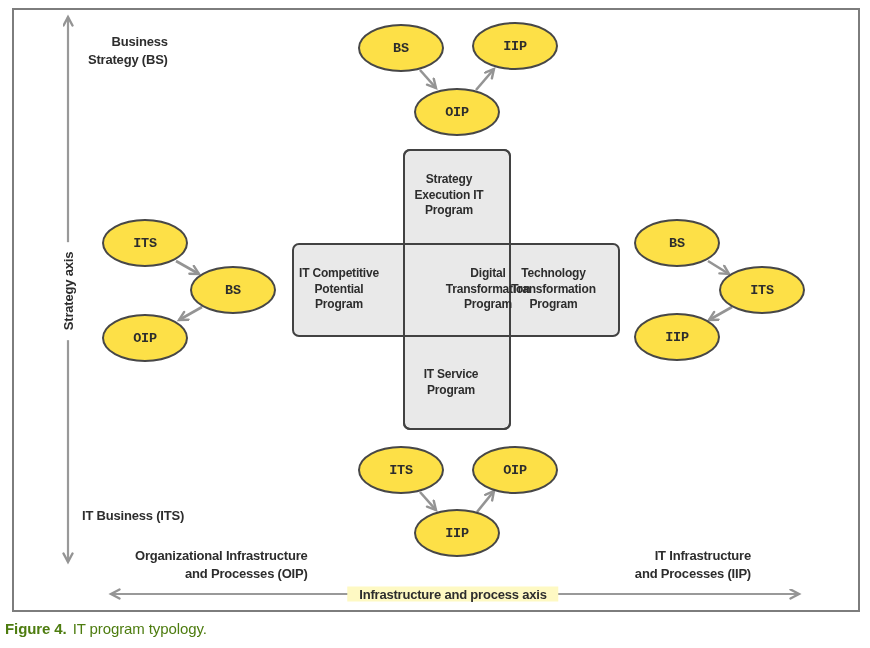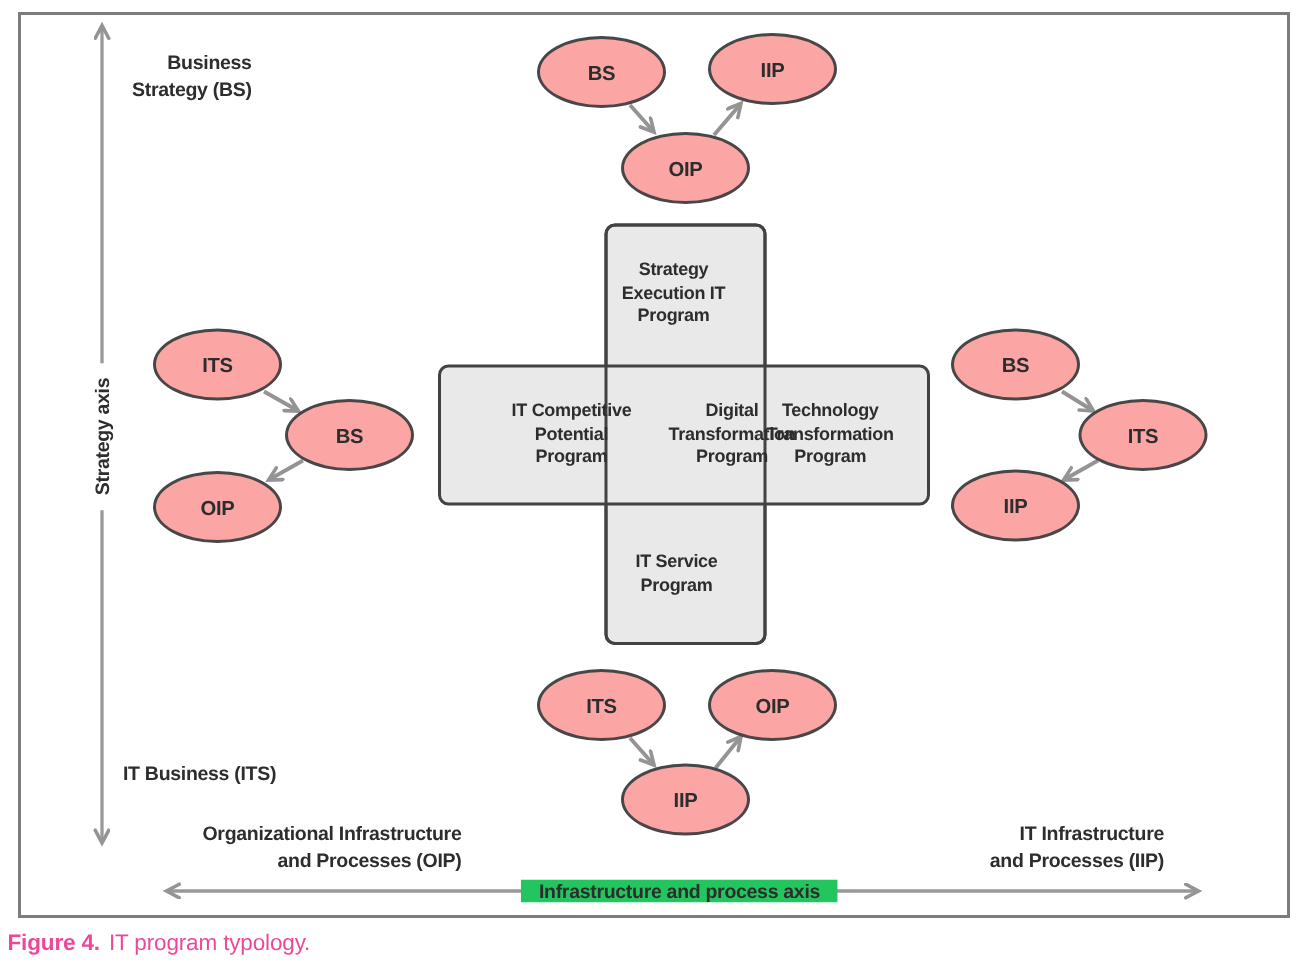--- a/index.html
+++ b/index.html
@@ -15,42 +15,42 @@
   .box{
     position:absolute;background:#e9e9e9;border:2px solid #424242;
     border-radius:7px;box-sizing:border-box;
   }
   .box.outline{background:transparent;}
   .prog{
     position:absolute;font-weight:bold;font-size:12px;line-height:15.5px;
     text-align:center;white-space:pre-line;letter-spacing:-0.2px;
   }
   .node{
-    position:absolute;width:86px;height:48px;background:#fca5a5;
+    position:absolute;width:86px;height:48px;background:#fde047;
     border:2px solid #474747;border-radius:50%;box-sizing:border-box;
     display:flex;align-items:center;justify-content:center;
-    font-weight:bold;font-size:13.5px;letter-spacing:-0.2px;
+    font-weight:bold;font-size:13.5px;letter-spacing:-0.2px;font-family:Liberation Mono, monospace;
   }
   .lbl{
     position:absolute;font-weight:bold;font-size:13px;line-height:17.5px;
     white-space:pre-line;letter-spacing:-0.2px;text-align:right;
   }
   .lbl.right{text-align:right;}
   .vaxis-label{
     position:absolute;left:68px;top:291px;
     transform:translate(-50%,-50%) rotate(-90deg);
     background:#ffffff;padding:0 10px;font-weight:bold;font-size:13px;
     white-space:nowrap;letter-spacing:-0.2px;
   }
   .haxis-label{
     position:absolute;left:453px;top:594px;transform:translate(-50%,-50%);
-    background:#22c55e;padding:0 12px;font-weight:bold;font-size:13px;
+    background:#fef9c3;padding:0 12px;font-weight:bold;font-size:13px;
     white-space:nowrap;letter-spacing:-0.2px;
   }
-  .caption{position:absolute;left:5px;top:620px;font-size:15px;color:#ec4899;letter-spacing:-0.1px;}
+  .caption{position:absolute;left:5px;top:620px;font-size:15px;color:#4d7c0f;letter-spacing:-0.1px;}
   .caption .cap-label{font-weight:bold;margin-right:6px;}
 </style>
 </head>
 <body>
 
 <div class="canvas">
 
   <div class="frame"></div>
 
   <svg class="overlay" viewBox="0 0 870 648" xmlns="http://www.w3.org/2000/svg">
@@ -77,21 +77,21 @@
     <line x1="477" y1="512" x2="494" y2="491" stroke="#949494" stroke-width="2.6" marker-end="url(#chev)"></line>
   </svg>
 
   <div class="box" style="left:403px;top:149px;width:108px;height:281px;"></div>
   <div class="box" style="left:292px;top:243px;width:328px;height:94px;"></div>
   <div class="box outline" style="left:403px;top:149px;width:108px;height:281px;"></div>
 
   <div class="prog" style="left:403px;top:172px;width:92px;">Strategy
 Execution IT
 Program</div>
-  <div class="prog" style="left:292px;top:266px;width:94px;margin-left:42px;">IT Competitive
+  <div class="prog" style="left:292px;top:266px;width:94px;">IT Competitive
 Potential
 Program</div>
   <div class="prog" style="left:418px;top:266px;width:108px;padding-left:16px;">Digital
 Transformation
 Program</div>
   <div class="prog" style="left:509px;top:266px;width:89px;">Technology
 Transformation
 Program</div>
   <div class="prog" style="left:403px;top:367px;width:96px;">IT Service
 Program</div>
@@ -110,21 +110,21 @@
 
   <div class="node" style="left:358px;top:446px;">ITS</div>
   <div class="node" style="left:472px;top:446px;">OIP</div>
   <div class="node" style="left:414px;top:509px;">IIP</div>
 
   <div class="lbl" style="left:88px;top:33px;">Business
 Strategy (BS)</div>
   <div class="lbl" style="left:82px;top:507px;">IT Business (ITS)</div>
   <div class="lbl" style="left:135px;top:547px;">Organizational Infrastructure
 and Processes (OIP)</div>
-  <div class="lbl right" style="left:594px;top:547px;width:182px;">IT Infrastructure
+  <div class="lbl right" style="left:569px;top:547px;width:182px;">IT Infrastructure
 and Processes (IIP)</div>
 
   <div class="vaxis-label">Strategy axis</div>
   <div class="haxis-label">Infrastructure and process axis</div>
 
   <div class="caption">
     <span class="cap-label">Figure 4.</span><span>IT program typology.</span>
   </div>
 
 </div>

